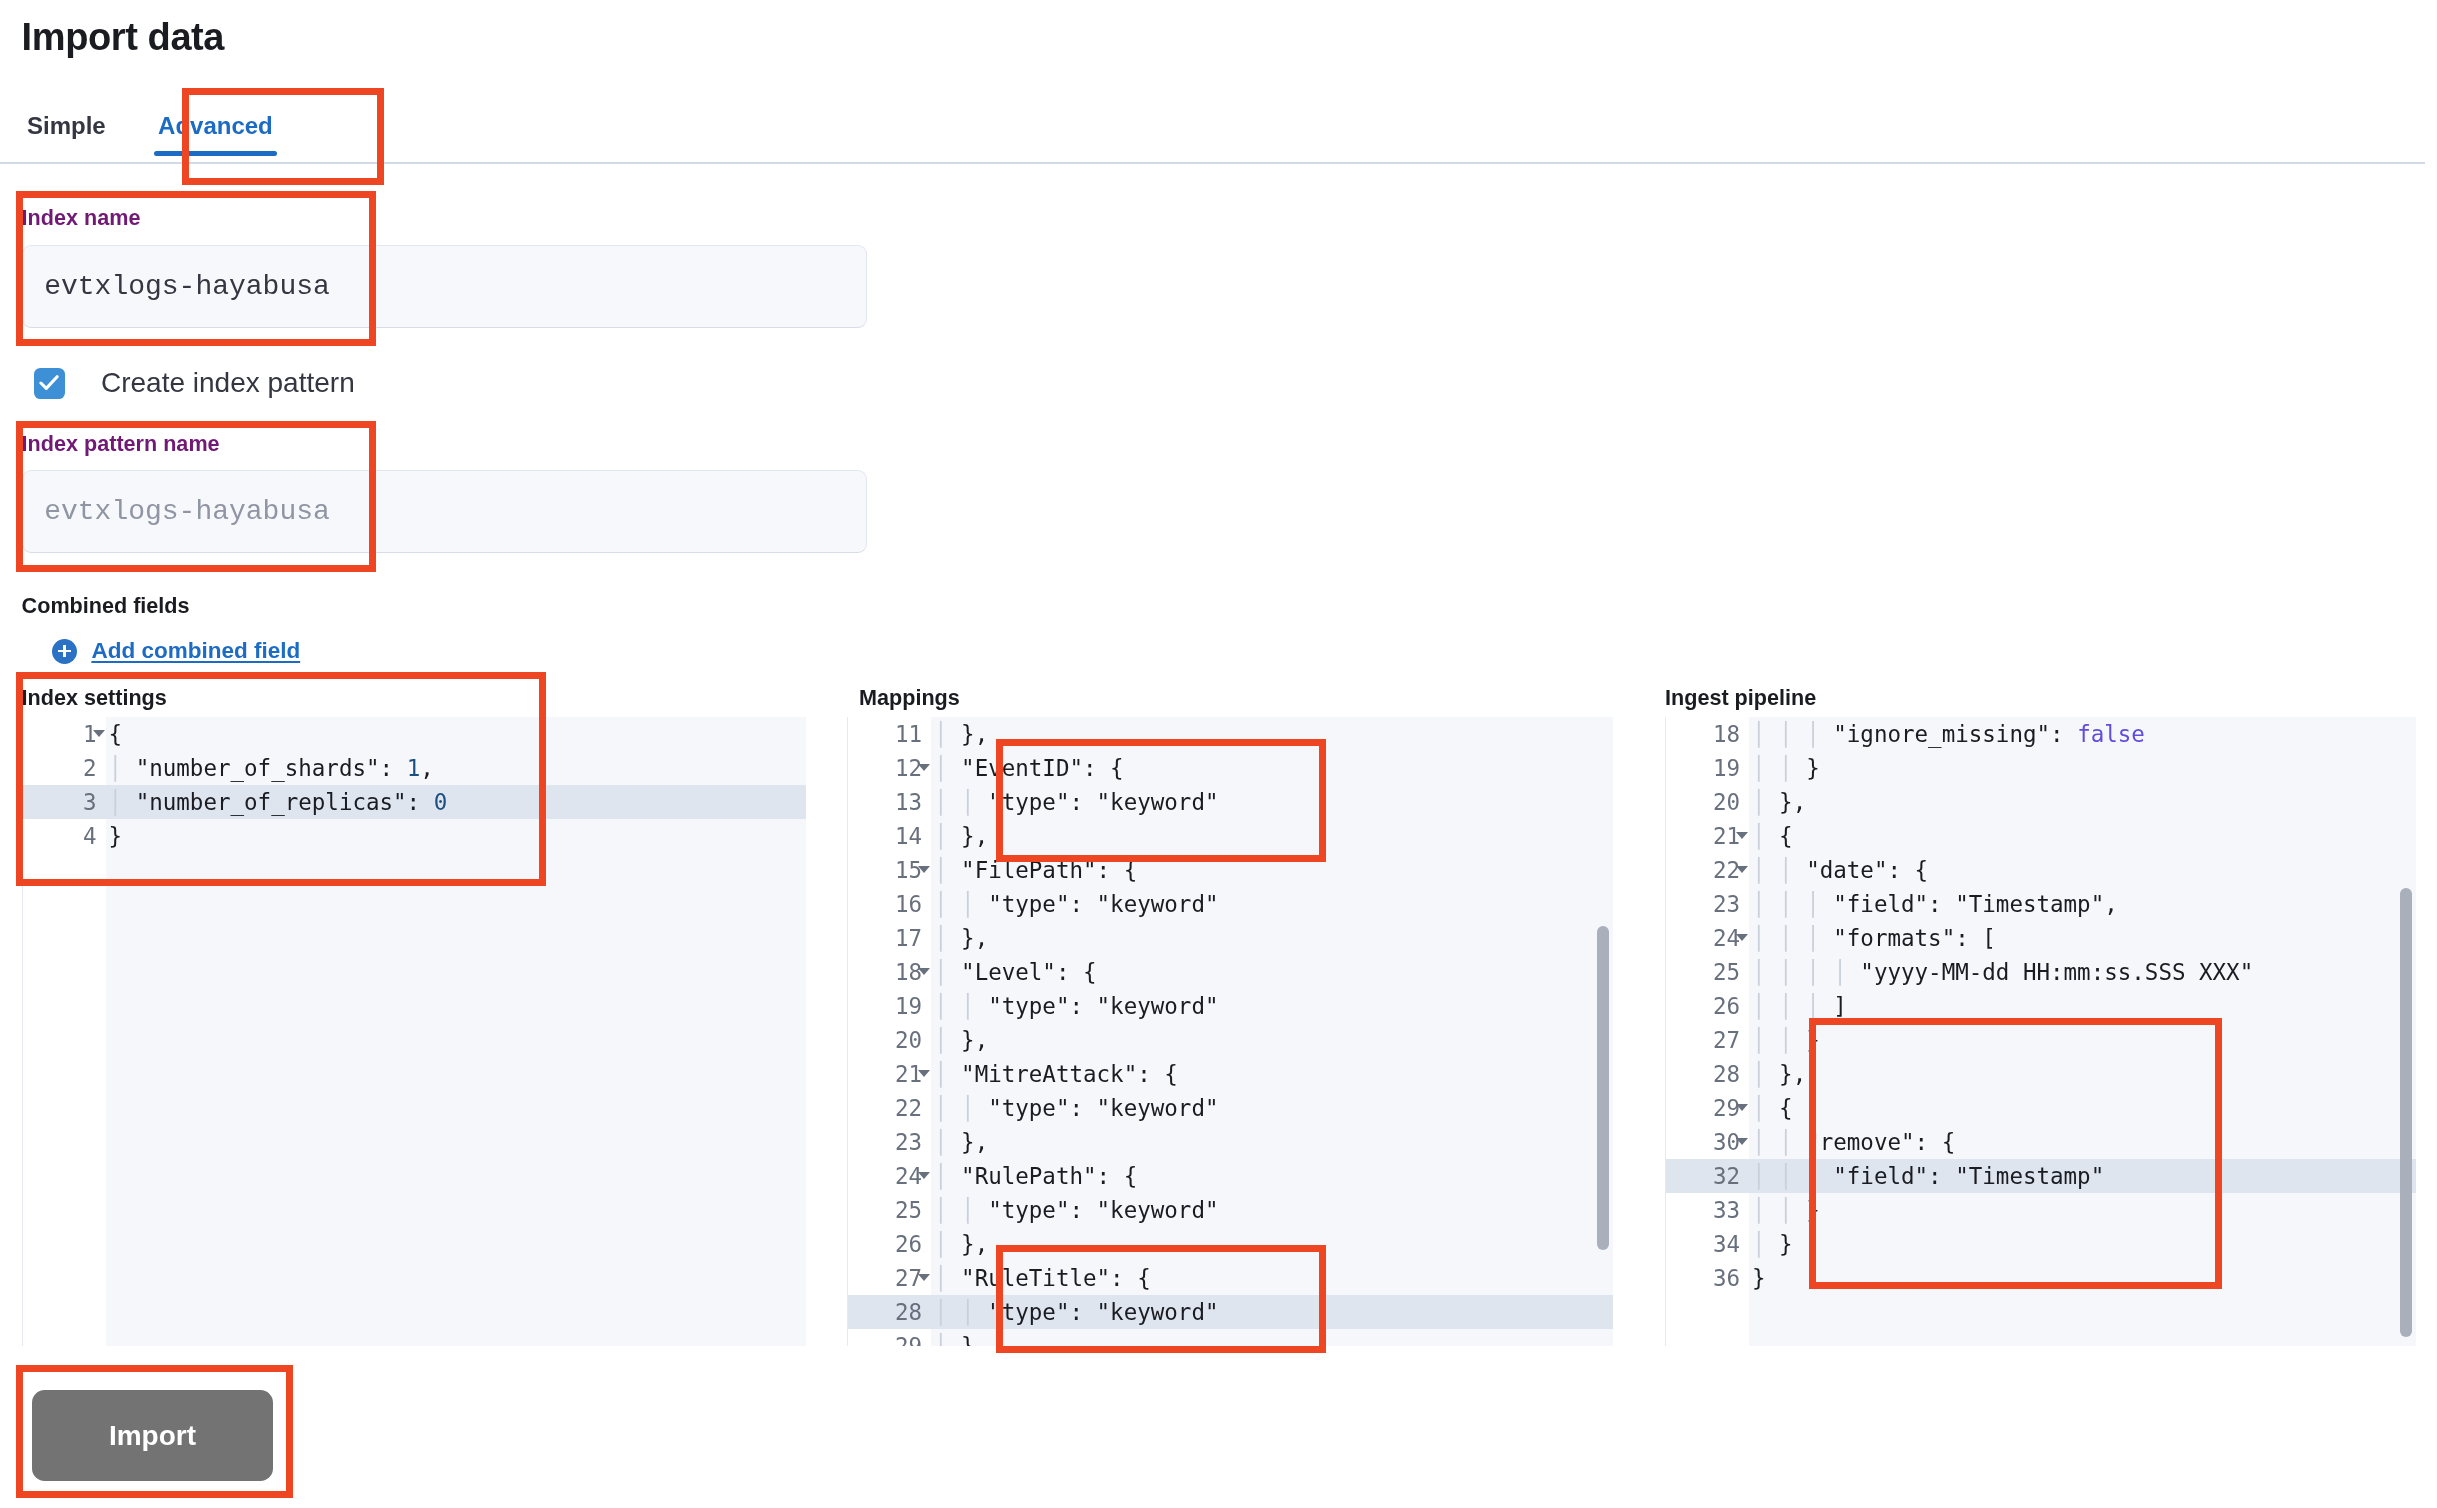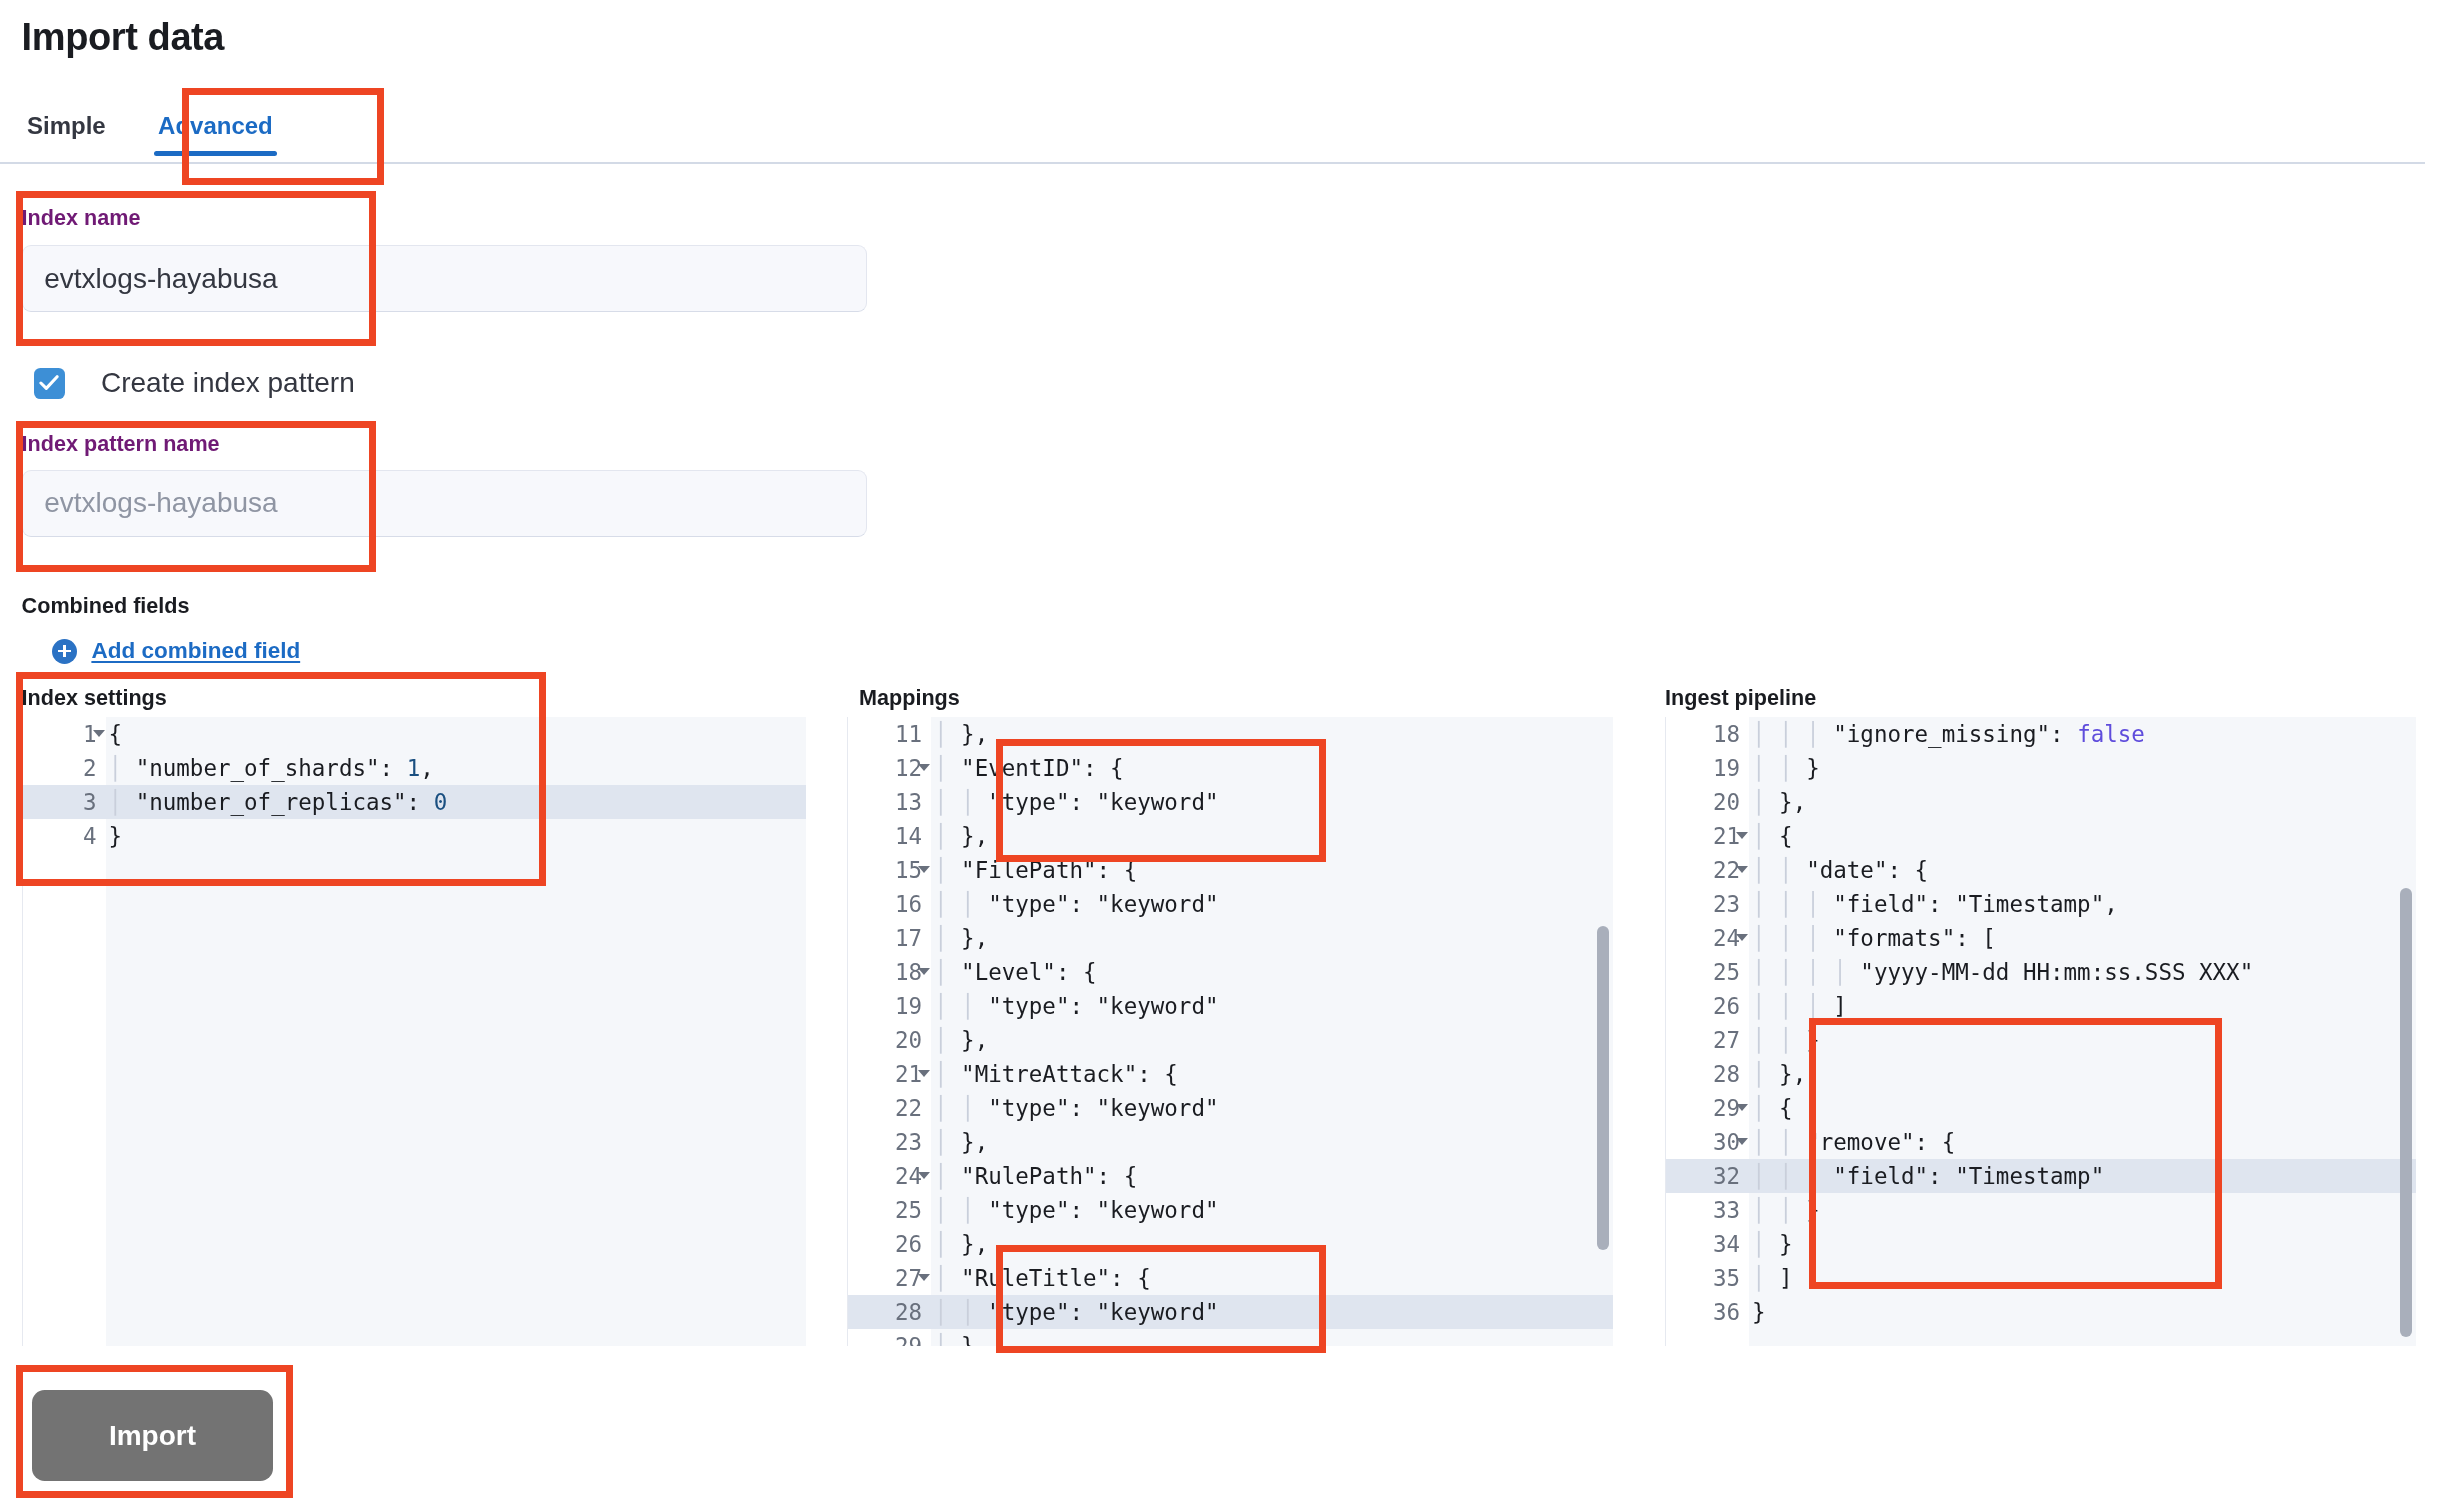--- a/index.html
+++ b/index.html
@@ -60,27 +60,27 @@
   }
 
   
   .field-label {
     font-size: 21.6px;
     font-weight: 700;
     color: #701a75;
   }
   .text-input {
     width: 845px;
-    height: 67px;
+    height: 83px;
     background: #f7f8fc;
     border: 0.9px solid #e3e6ef;
     border-bottom: 1.8px solid #d7dce8;
     border-radius: 9px;
     font-size: 28px;
-    font-family: Liberation Sans, sans-serif;
+    font-family: Liberation Mono, monospace;
     padding: 0 21.6px;
     color: #343741;
     outline: none;
   }
   .text-input::placeholder { color: #8f95a3; }
   .text-input.muted { color: #8f95a3; }
 
   #index-name-group { position: absolute; left: 21.6px; top: 205px; }
   #index-name-group .text-input { margin-top: 14.4px; }
 
@@ -314,21 +314,20 @@
       <div class="row"><span class="ln">24</span><span class="fold"></span><span class="code"><span class="ind">│</span>&nbsp;<span class="ind">│</span>&nbsp;<span class="ind">│</span>&nbsp;"formats": [</span></div>
       <div class="row"><span class="ln">25</span><span class="code"><span class="ind">│</span>&nbsp;<span class="ind">│</span>&nbsp;<span class="ind">│</span>&nbsp;<span class="ind">│</span>&nbsp;"yyyy-MM-dd HH:mm:ss.SSS XXX"</span></div>
       <div class="row"><span class="ln">26</span><span class="code"><span class="ind">│</span>&nbsp;<span class="ind">│</span>&nbsp;<span class="ind">│</span>&nbsp;]</span></div>
       <div class="row"><span class="ln">27</span><span class="code"><span class="ind">│</span>&nbsp;<span class="ind">│</span>&nbsp;}</span></div>
       <div class="row"><span class="ln">28</span><span class="code"><span class="ind">│</span>&nbsp;},</span></div>
       <div class="row"><span class="ln">29</span><span class="fold"></span><span class="code"><span class="ind">│</span>&nbsp;{</span></div>
       <div class="row"><span class="ln">30</span><span class="fold"></span><span class="code"><span class="ind">│</span>&nbsp;<span class="ind">│</span>&nbsp;"remove": {</span></div>
       <div class="row hl"><span class="ln">32</span><span class="code"><span class="ind">│</span>&nbsp;<span class="ind">│</span>&nbsp;<span class="ind">│</span>&nbsp;"field": "Timestamp"</span></div>
       <div class="row"><span class="ln">33</span><span class="code"><span class="ind">│</span>&nbsp;<span class="ind">│</span>&nbsp;}</span></div>
       <div class="row"><span class="ln">34</span><span class="code"><span class="ind">│</span>&nbsp;}</span></div>
-      <div class="row"><span class="ln">35</span><span class="code"><span class="ind">│</span>&nbsp;]</span></div>
       <div class="row"><span class="ln">36</span><span class="code">}</span></div>
     </div>
   <div class="vscroll" style="right:3.6px; top:171px; height:449px;"></div>
 </div>
 
 <button id="import-button">Import</button>
 
 <div class="anno" id="anno-tab"></div>
 <div class="anno" id="anno-index"></div>
 <div class="anno" id="anno-pattern"></div>

